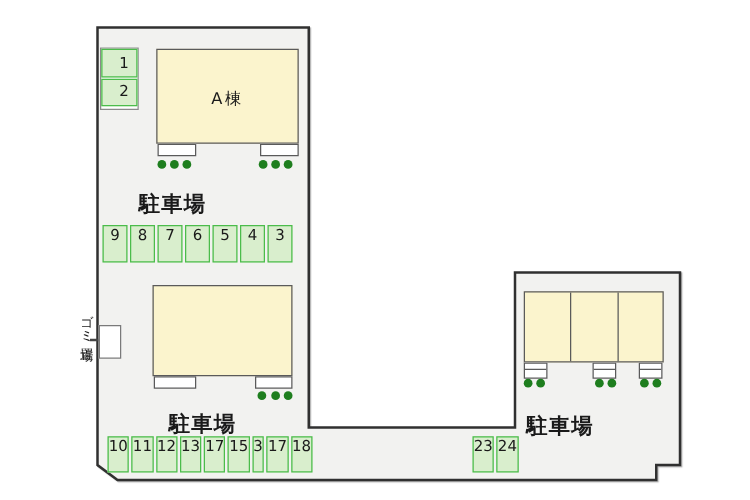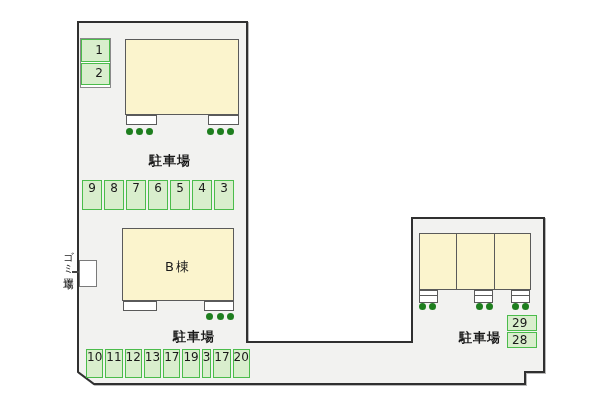--- a/index.html
+++ b/index.html
@@ -20,21 +20,21 @@
   .prow.vert{flex-direction:column;gap:1px;}
   .cell{
     flex:1 1 0;background:var(--parking-fill,#d9eecd);
     border:1.5px solid var(--parking-border,#4bbc4b);box-sizing:border-box;
     font-size:12px;display:flex;justify-content:center;align-items:flex-start;
     padding-top:1px;line-height:13px;
   }
   .num-right .cell{justify-content:flex-end;align-items:center;padding:0 6px 0 0;}
   .num-left .cell{justify-content:flex-start;align-items:center;padding:0 0 0 4px;}
   .backer{position:absolute;background:#ffffff;border:1px solid #8a8a8a;box-sizing:border-box;}
-  .map-label{position:absolute;font-size:13px;font-weight:bold;text-align:right;letter-spacing:1px;white-space:nowrap;}
+  .map-label{position:absolute;font-size:17px;font-weight:bold;text-align:left;letter-spacing:1px;white-space:nowrap;}
   .bldg-label{position:absolute;font-size:13px;font-weight:normal;text-align:center;letter-spacing:2px;white-space:nowrap;}
   #garbage-label{
     position:absolute;left:61px;top:244px;width:16px;height:62px;
     writing-mode:vertical-rl;text-orientation:upright;font-size:10.5px;line-height:16px;
     letter-spacing:1px;white-space:nowrap;
   }
   #garbage-tick{position:absolute;left:72px;top:271px;width:9px;height:1.5px;background:#444444;}
   #garbage-box{position:absolute;left:79px;top:260px;width:18px;height:27px;background:#ffffff;border:1px solid #7a7a7a;box-sizing:border-box;}
 </style>
 </head>
@@ -42,31 +42,31 @@
 
 <div id="canvas">
 
   <svg id="outline-svg" width="600" height="400">
     <polygon points="78,22 247,22 247,342 412,342 412,218 544,218 544,372 525,372 525,384 94,384 78,372" fill="#f2f2f0" stroke="#303030" stroke-width="2" style="filter:drop-shadow(1.5px 1.5px 0px #b8b8b8);"></polygon>
   </svg>
 
   <div class="building" style="left:125px;top:39px;width:114px;height:76px;"></div>
   <div class="porch" style="left:126px;top:115px;width:31px;height:10px;"></div>
   <div class="porch" style="left:208px;top:115px;width:31px;height:10px;"></div>
+  <div class="bldg-label" style="left:132px;top:70px;width:100px;">A棟</div>
   <div class="dot" style="left:126px;top:128px;"></div>
   <div class="dot" style="left:136px;top:128px;"></div>
   <div class="dot" style="left:146px;top:128px;"></div>
   <div class="dot" style="left:207px;top:128px;"></div>
   <div class="dot" style="left:217px;top:128px;"></div>
   <div class="dot" style="left:227px;top:128px;"></div>
 
   <div class="building" style="left:122px;top:228px;width:112px;height:73px;"></div>
   <div class="porch" style="left:123px;top:301px;width:34px;height:10px;"></div>
   <div class="porch" style="left:204px;top:301px;width:30px;height:10px;"></div>
-  <div class="bldg-label" style="left:128px;top:258px;width:100px;">B棟</div>
   <div class="dot" style="left:206px;top:313px;"></div>
   <div class="dot" style="left:217px;top:313px;"></div>
   <div class="dot" style="left:227px;top:313px;"></div>
 
   <div class="building" style="left:419px;top:233px;width:112px;height:57px;">
     <div class="unit-divider" style="left:36px;"></div>
     <div class="unit-divider" style="left:74px;"></div>
   </div>
   <div class="porch" style="left:419px;top:290px;width:19px;height:13px;">
     <div class="porch-divider" style="top:4px;"></div>
@@ -99,33 +99,33 @@
       <div class="cell">4</div>
       <div class="cell">3</div>
     </div>
 
   <div class="prow" style="left:86px;top:349px;width:157px;height:29px;">
       <div class="cell">10</div>
       <div class="cell">11</div>
       <div class="cell">12</div>
       <div class="cell">13</div>
       <div class="cell">17</div>
-      <div class="cell">19</div>
+      <div class="cell">15</div>
       <div class="cell">3</div>
       <div class="cell">17</div>
-      <div class="cell">20</div>
+      <div class="cell">18</div>
     </div>
 
 
+  <div class="prow" style="left:378px;top:349px;width:36px;height:29px;">
+      <div class="cell">23</div>
+      <div class="cell">24</div>
+    </div>
 
 
-  <div class="prow vert num-left" style="left:507px;top:315px;width:30px;height:33px;">
-      <div class="cell">29</div>
-      <div class="cell">28</div>
-    </div>
 
   <div class="map-label" style="left:111px;top:152px;width:80px;">駐車場</div>
   <div class="map-label" style="left:135px;top:328px;width:80px;">駐車場</div>
   <div class="map-label" style="left:421px;top:329px;width:80px;">駐車場</div>
 
   <div id="garbage-label">ゴミ置場</div>
   <div id="garbage-tick"></div>
   <div id="garbage-box"></div>
 
 </div>

